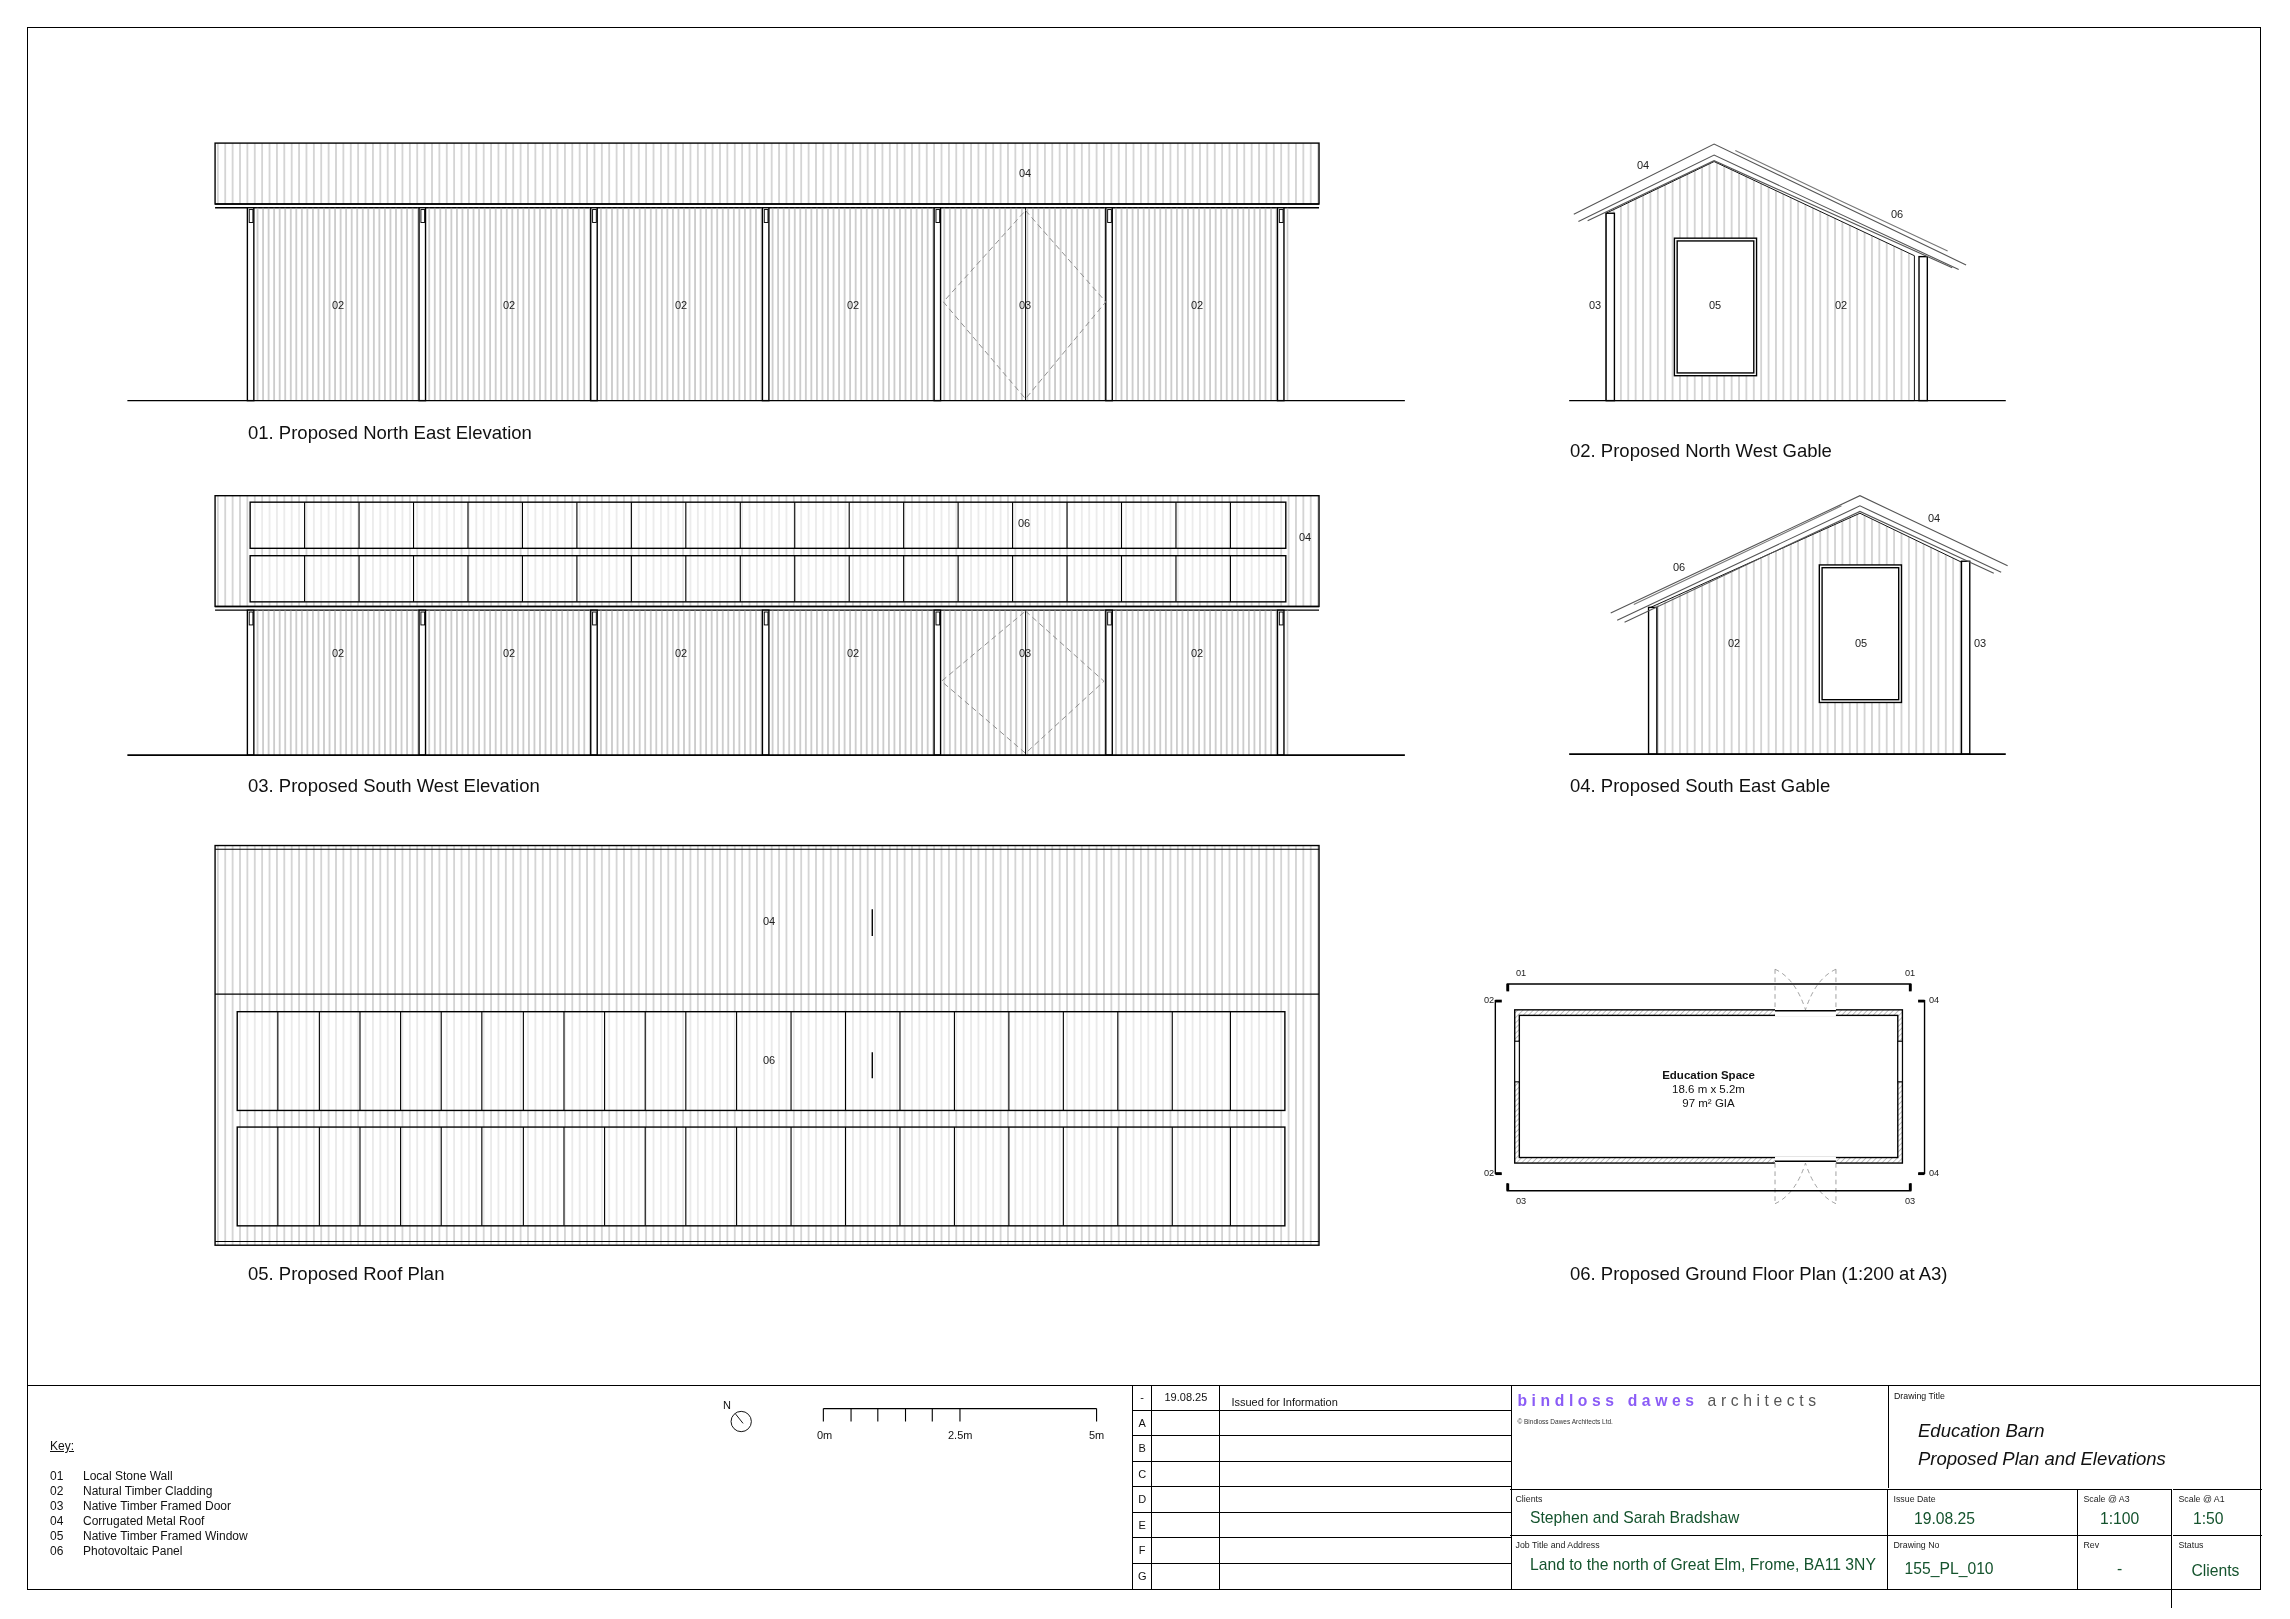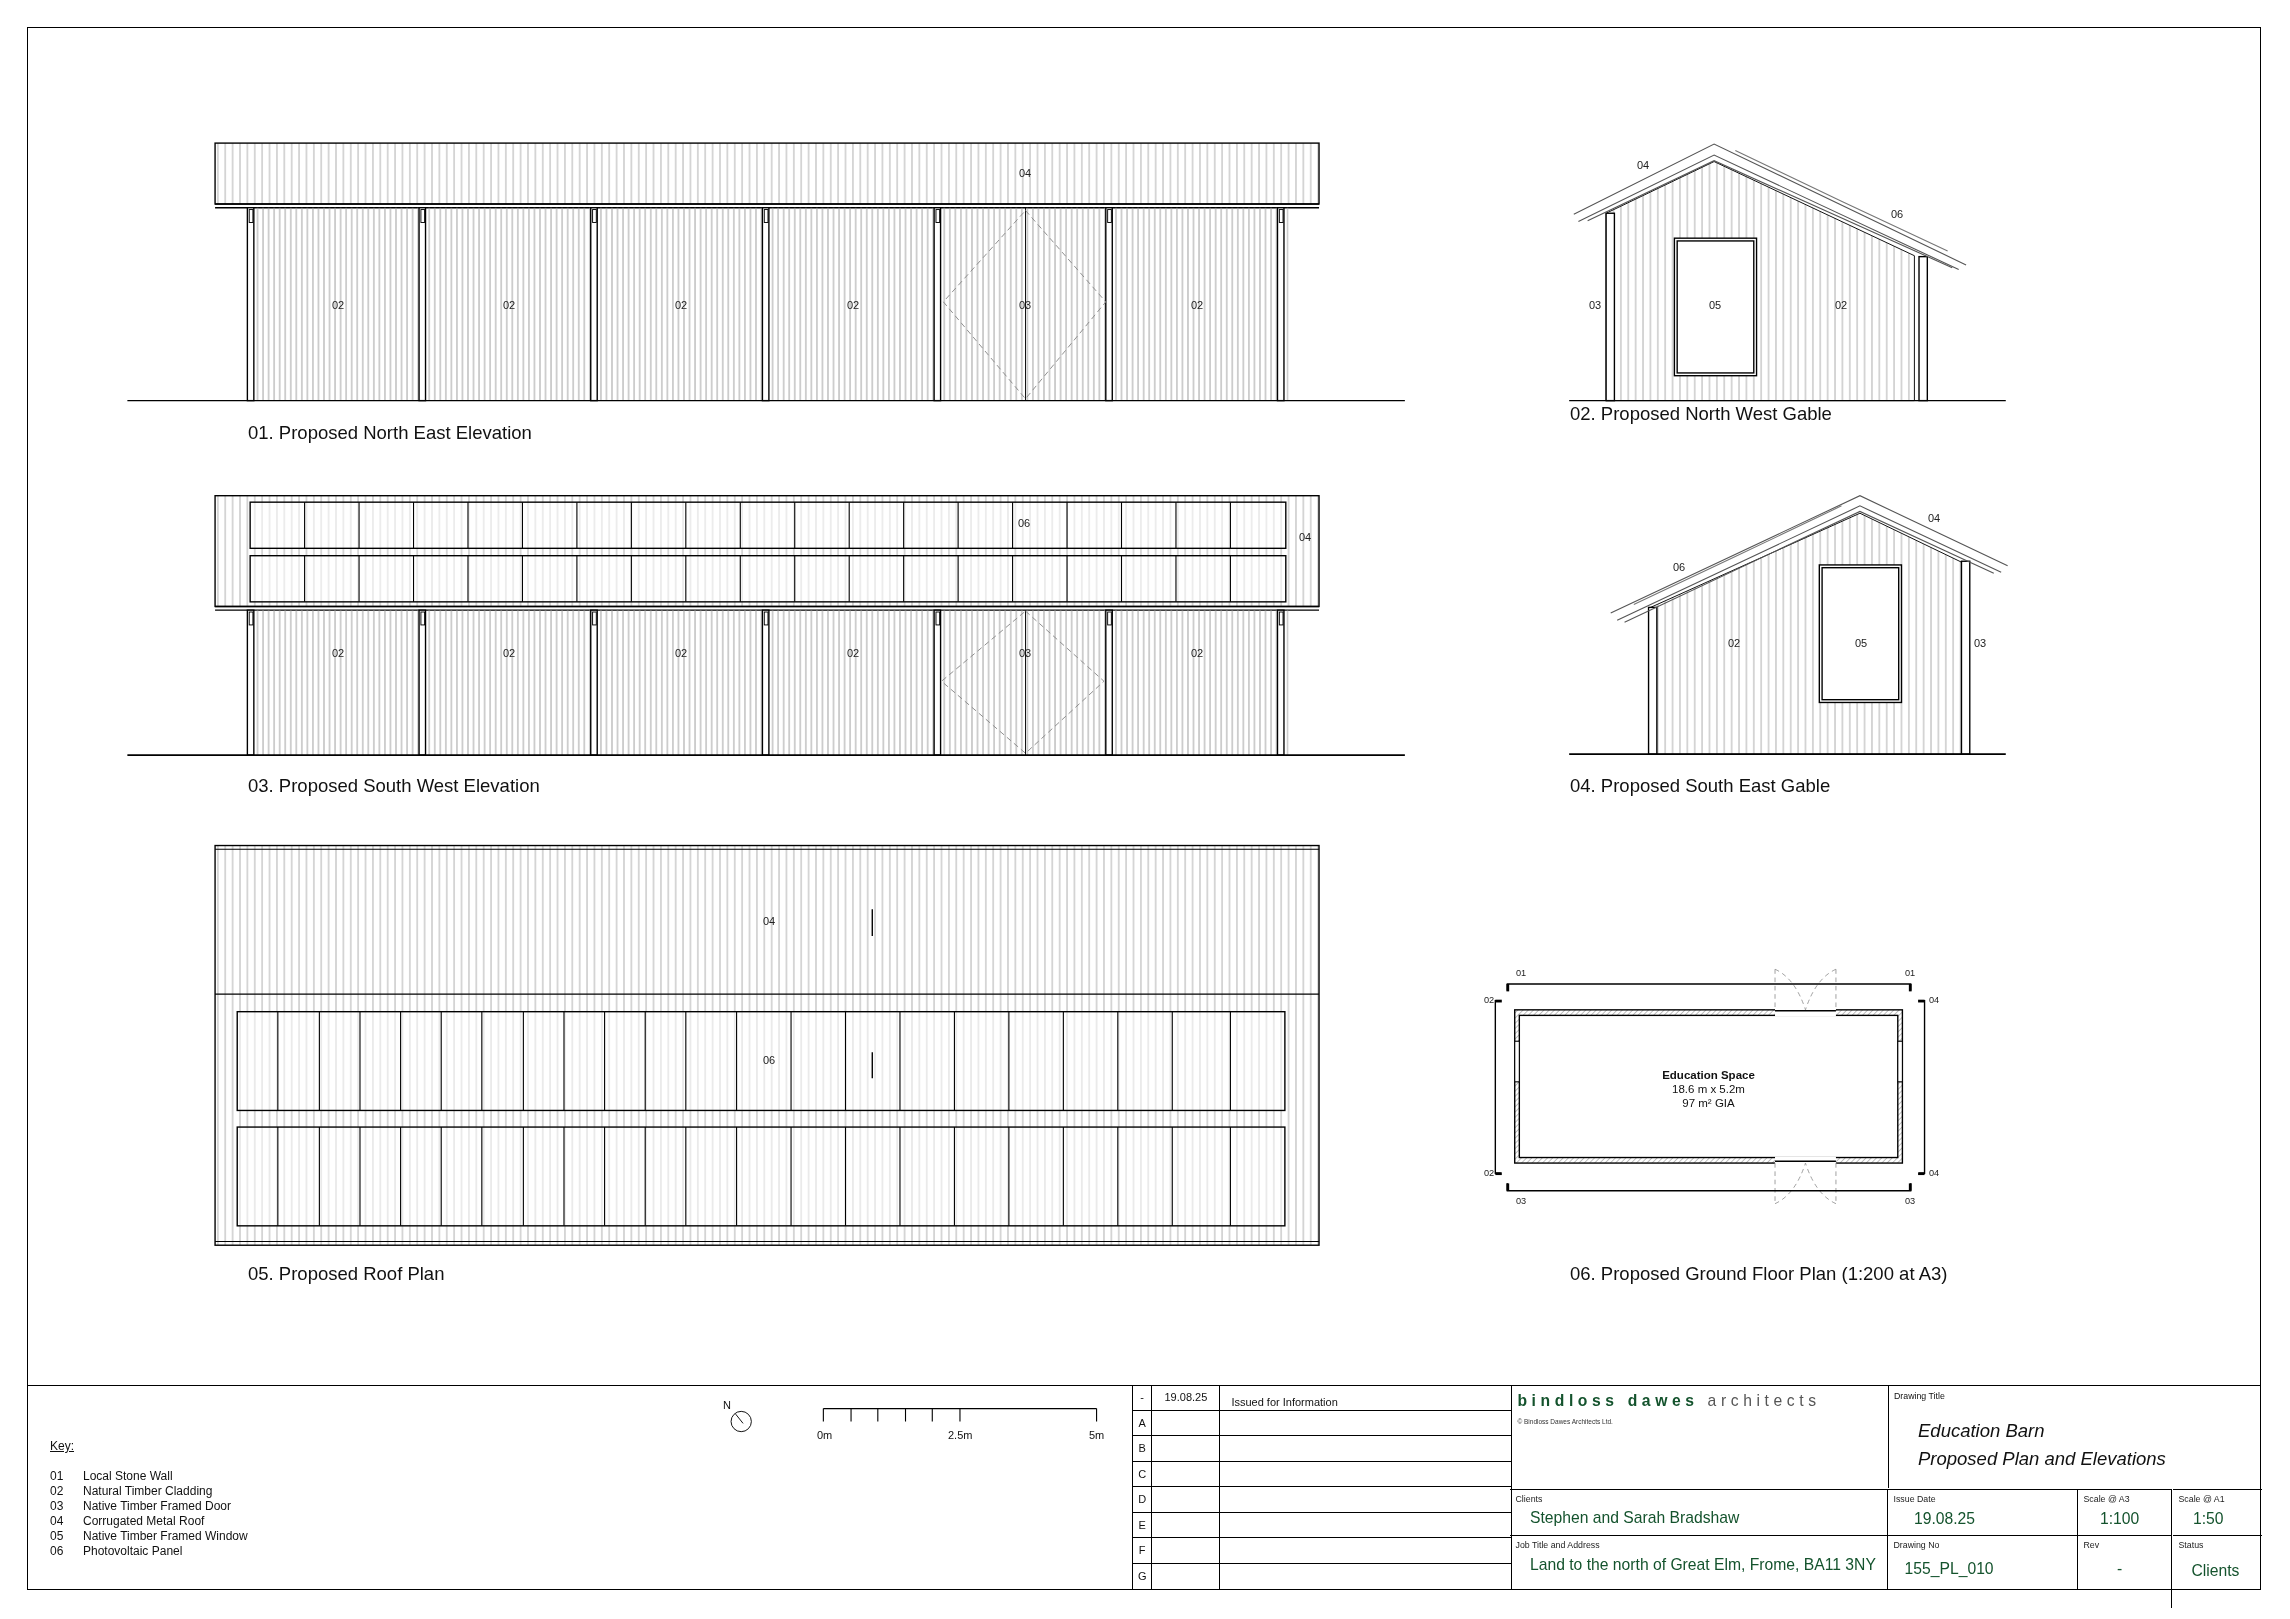--- a/index.html
+++ b/index.html
@@ -18,21 +18,21 @@
   .key-row { display:flex; }
   .key-num { width:33px; }
   .rev { position:absolute; left:1132px; top:1385px; width:378px; height:205px; border-left:1.4px solid #000; border-right:1.4px solid #000; }
   .rev-row { height:25.5px; display:flex; border-bottom:0.9px solid #000; box-sizing:border-box; font-size:11px; align-items:center; }
   .rev-row:last-child { border-bottom:none; }
   .rev-c1 { width:19.4px; border-right:0.9px solid #000; height:100%; display:flex; align-items:center; justify-content:center; box-sizing:border-box; }
   .rev-c2 { width:68px; border-right:0.9px solid #000; height:100%; display:flex; align-items:center; justify-content:center; box-sizing:border-box; }
   .rev-c3 { flex:1; padding-left:11px;margin-top:9px; }
   .firm { position:absolute; left:1510px; top:1385px; width:378px; height:103px; border-right:1.4px solid #000; }
   .firm-name { position:absolute; left:7.4px; top:7.4px; font-size:15.7px; letter-spacing:4.6px; color:#555; white-space:nowrap; }
-  .firm-name b { color:#14532d; font-weight:bold; }
+  .firm-name b { color:#8b5cf6; font-weight:bold; }
   .firm-copy { position:absolute; left:7.4px; top:33px; font-size:6.5px; color:#333; white-space:nowrap; }
   .cell { position:absolute; border-top:1.4px solid #000; box-sizing:border-box; }
   .cell-label { position:absolute; left:5.5px; top:3.7px; font-size:8.8px; color:#222; white-space:nowrap; }
   .cell-value { position:absolute; font-size:15.7px; color:#14532d; white-space:nowrap; }
   .dtitle-label { position:absolute; left:1894px; top:1391px; font-size:8.8px; }
   .dtitle { position:absolute; left:1918px; top:1417px; font-size:18.5px; line-height:28px; white-space:nowrap;font-style:italic; }
 </style>
 </head>
 <body>
 
@@ -305,21 +305,21 @@
   <span class="tag" style="left:853px;top:305px">02</span>
   <span class="tag" style="left:1025px;top:305px">03</span>
   <span class="tag" style="left:1197px;top:305px">02</span>
   <div class="view-title" style="left:248px;top:422px">01. Proposed North East Elevation</div>
 
   <span class="tag" style="left:1643px;top:165px">04</span>
   <span class="tag" style="left:1897px;top:214px">06</span>
   <span class="tag" style="left:1595px;top:305px">03</span>
   <span class="tag" style="left:1715px;top:305px">05</span>
   <span class="tag" style="left:1841px;top:305px">02</span>
-  <div class="view-title" style="left:1570px;top:403px">02. Proposed North West Gable</div>
+  <div class="view-title" style="left:1570px;top:440px">02. Proposed North West Gable</div>
 
   <span class="tag" style="left:1024px;top:523px">06</span>
   <span class="tag" style="left:1305px;top:537px">04</span>
   <span class="tag" style="left:338px;top:653px">02</span>
   <span class="tag" style="left:509px;top:653px">02</span>
   <span class="tag" style="left:681px;top:653px">02</span>
   <span class="tag" style="left:853px;top:653px">02</span>
   <span class="tag" style="left:1025px;top:653px">03</span>
   <span class="tag" style="left:1197px;top:653px">02</span>
   <div class="view-title" style="left:248px;top:775px">03. Proposed South West Elevation</div>

